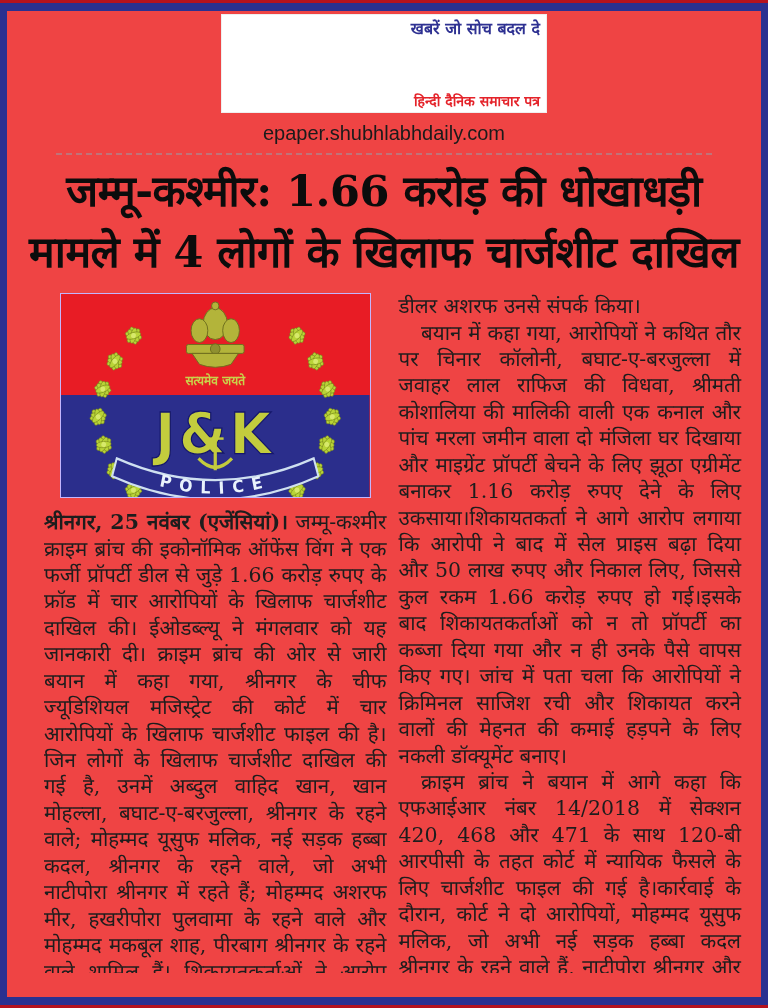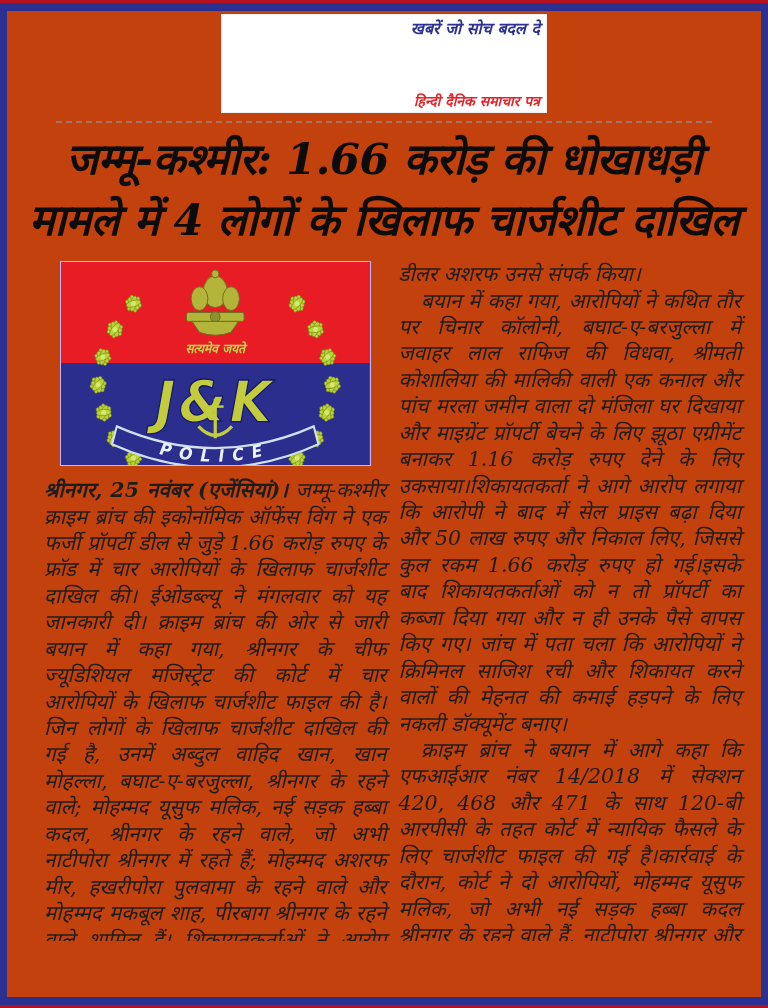--- a/index.html
+++ b/index.html
@@ -4,21 +4,21 @@
 <style>
   html,body { margin:0; padding:0; background:#fff; }
   .page {
     box-sizing:border-box; width:768px; height:1008px; position:relative;
     background:#b6121e;
     padding:3px 0;
   }
   .frame {
     box-sizing:border-box; width:100%; height:100%;
     border:8px solid #2b3090; border-left-width:7px; border-right-width:7px;
-    background:#c2410c; overflow:hidden;font-style:italic;
+    background:#ef4444; overflow:hidden;
   }
   
   .masthead { text-align:center; }
   .logo-box {
     position:relative; width:324px; height:97px; margin:3px auto 0;
     background:#fff; border:1px solid #efefef;
   }
   .logo-tagline {
     position:absolute; top:2px; right:6px; color:#2e3192; font-weight:bold;
     font-size:16px; font-family:"DejaVu Serif", serif; white-space:nowrap;
@@ -75,20 +75,21 @@
 <body>
 
 <div class="page">
   <div class="frame">
 
     <div class="masthead">
       <div class="logo-box">
         <div class="logo-tagline">खबरें जो सोच बदल दे</div>
         <div class="logo-sub">हिन्दी दैनिक समाचार पत्र</div>
       </div>
+      <div class="site-url">epaper.shubhlabhdaily.com</div>
     </div>
 
     <div class="scan-line"></div>
 
     <h1 class="headline">जम्मू-कश्मीर: 1.66 करोड़ की धोखाधड़ी मामले में 4 लोगों के खिलाफ चार्जशीट दाखिल</h1>
 
     <div class="article">
 
       <div class="col">
         <figure class="emblem-fig">

